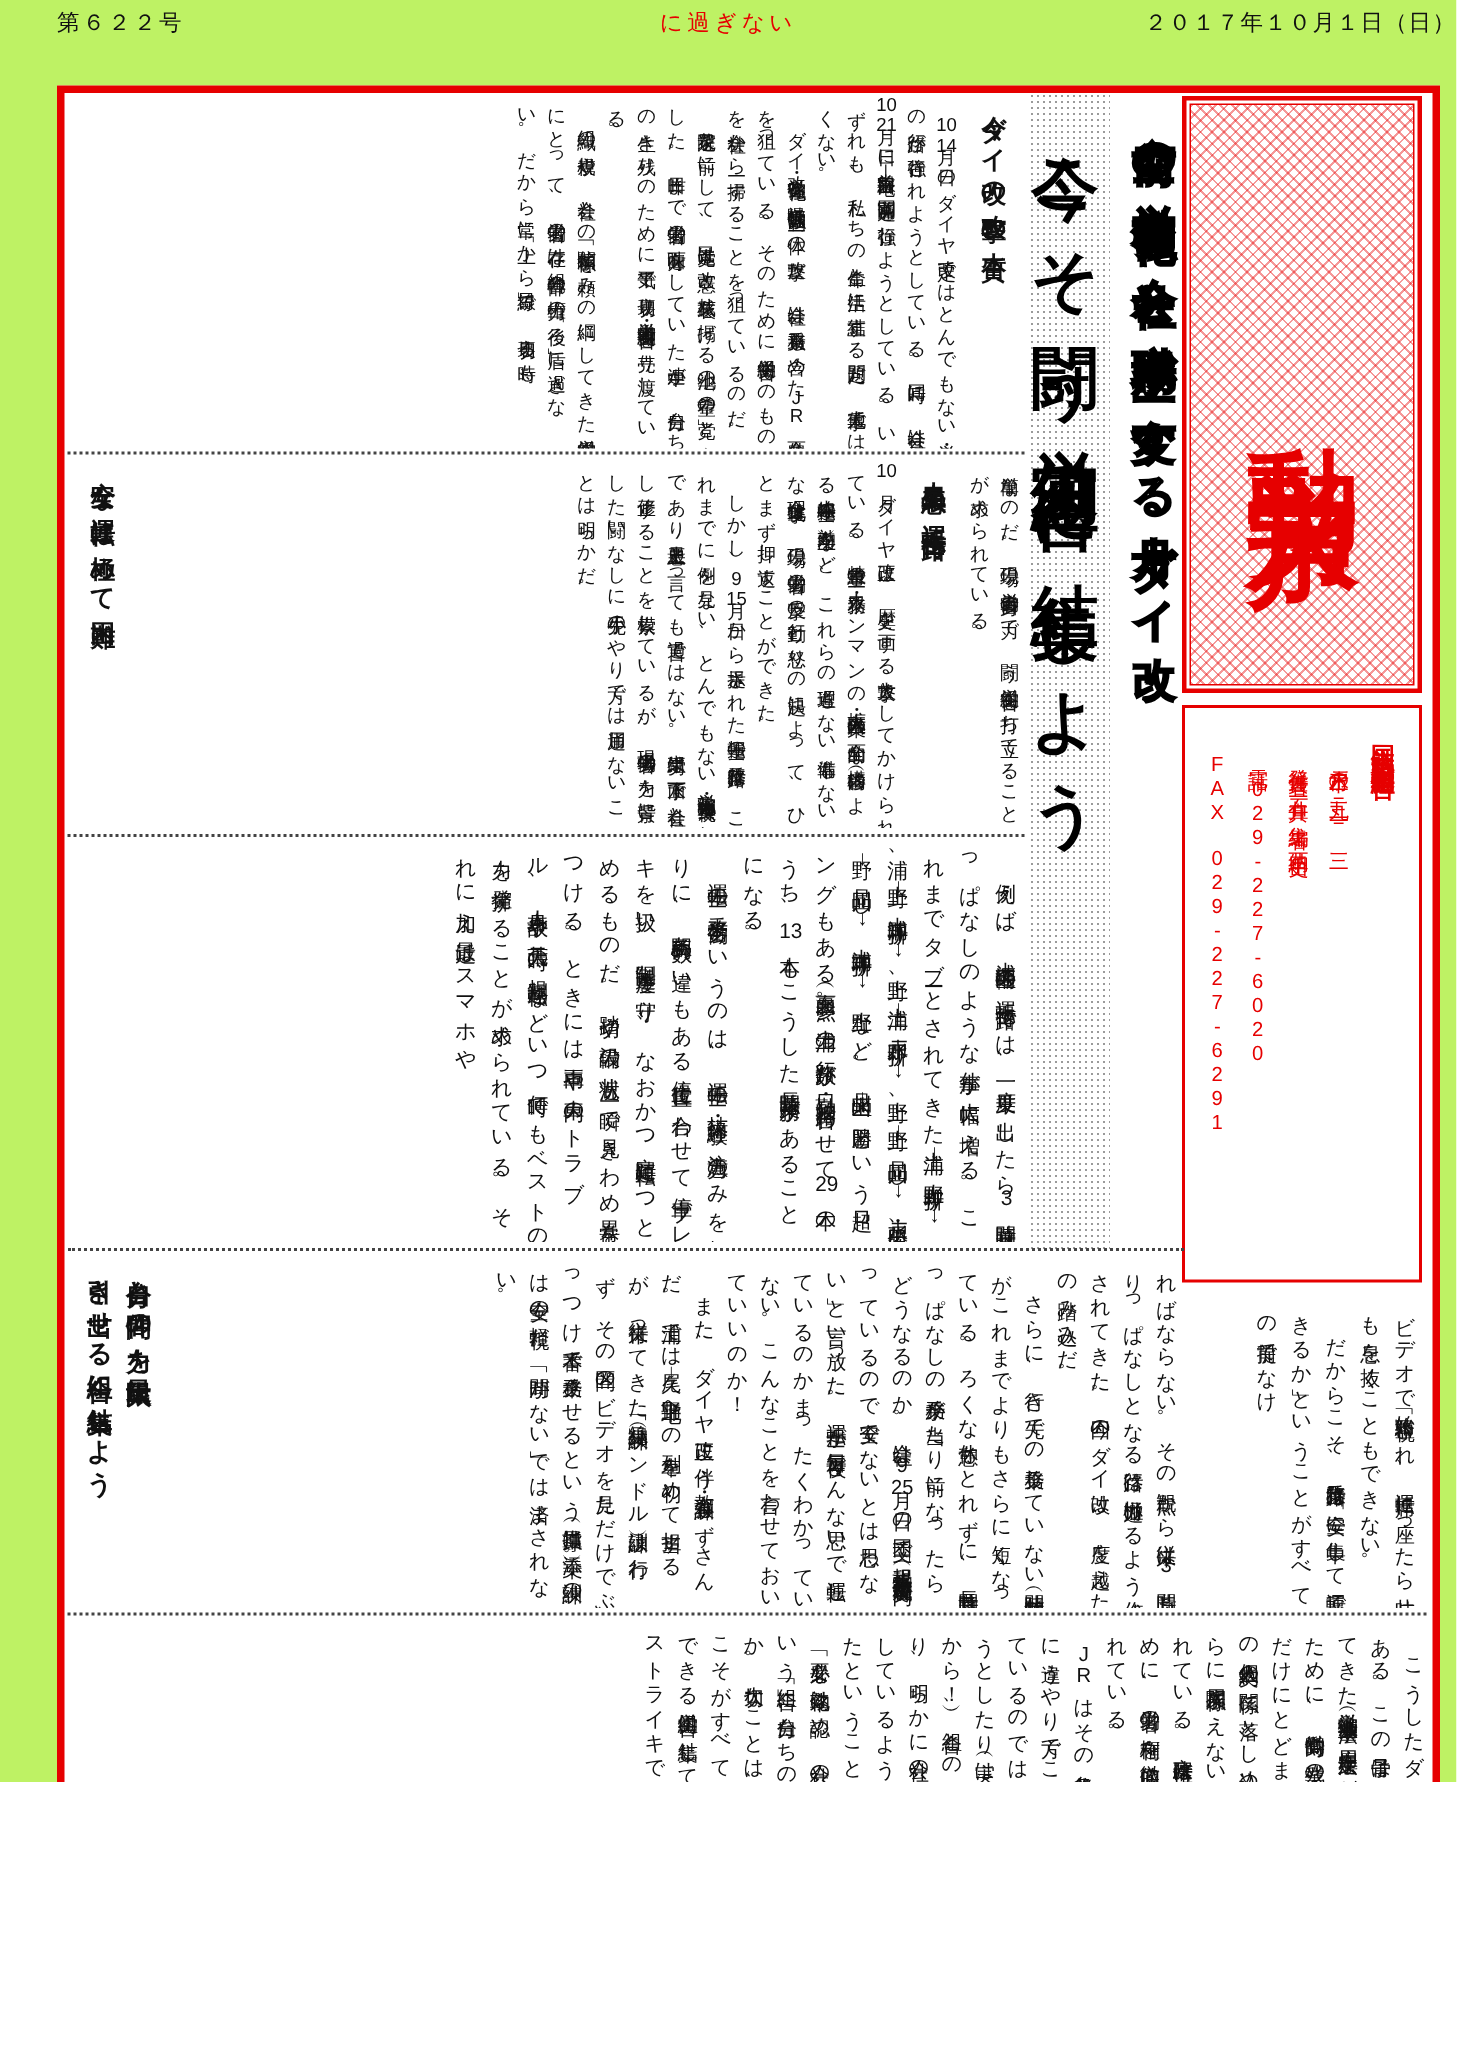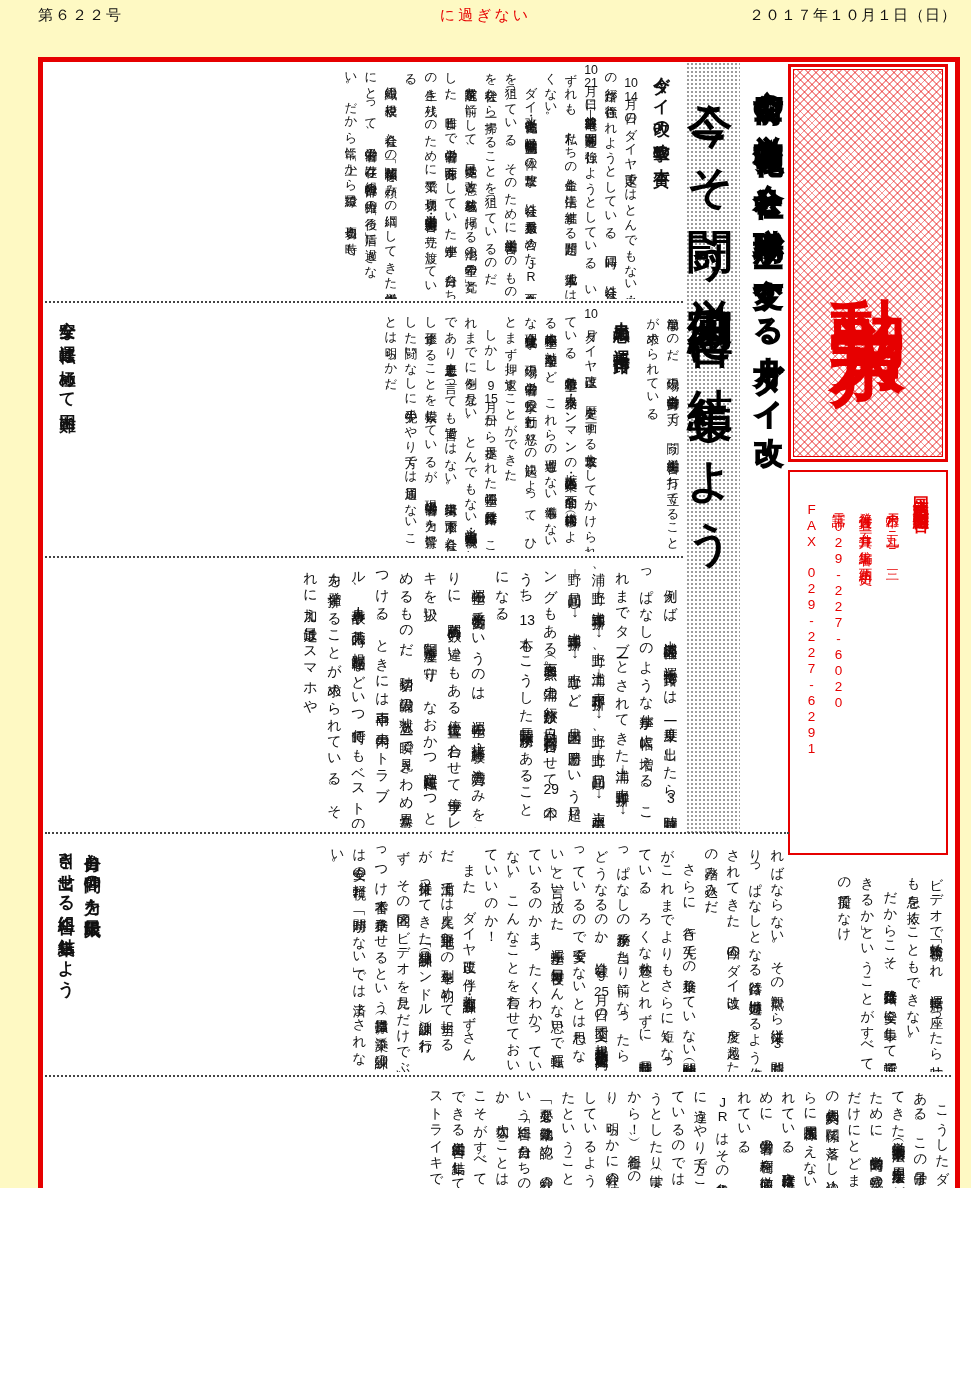--- a/index.html
+++ b/index.html
@@ -1,23 +1,23 @@
 <!DOCTYPE html>
 <html><head>
 <meta charset="utf-8">
 <style>
   html,body{margin:0;padding:0;background:#fff;}
-  .page{position:relative;width:971px;height:1188px;background:#fef9c3;overflow:hidden;
+  .page{position:relative;width:971px;height:1188px;background:#bef264;overflow:hidden;
         font-family:"Liberation Sans","DejaVu Sans",sans-serif;color:#111;}
   
   .top-row{position:absolute;left:0;top:6px;width:971px;display:grid;
            grid-template-columns:1fr auto 1fr;align-items:center;font-size:15px;}
   .top-issue{justify-self:start;padding-left:38px;letter-spacing:2px;}
   .top-kana{justify-self:center;color:#e60000;letter-spacing:3px;}
-  .top-date{justify-self:end;padding-right:14px;letter-spacing:1px;}
+  .top-date{justify-self:end;letter-spacing:1px;}
   
   .frame{position:absolute;left:38px;top:57px;width:912px;height:1280px;
          border:5px solid #e60000;background:#fff;}
   .frame > *{position:absolute;}
   .band{display:flex;flex-direction:column;writing-mode:vertical-rl;text-orientation:mixed;
         overflow:hidden;}
   .vtext{white-space:pre-wrap;font-size:12.5px;letter-spacing:0.8px;line-height:20px;}
   .vh{white-space:pre-wrap;font-weight:bold;font-size:16.5px;letter-spacing:2px;
       line-height:30px;margin:0 6px;}
   .push-end{margin-right:auto;}

